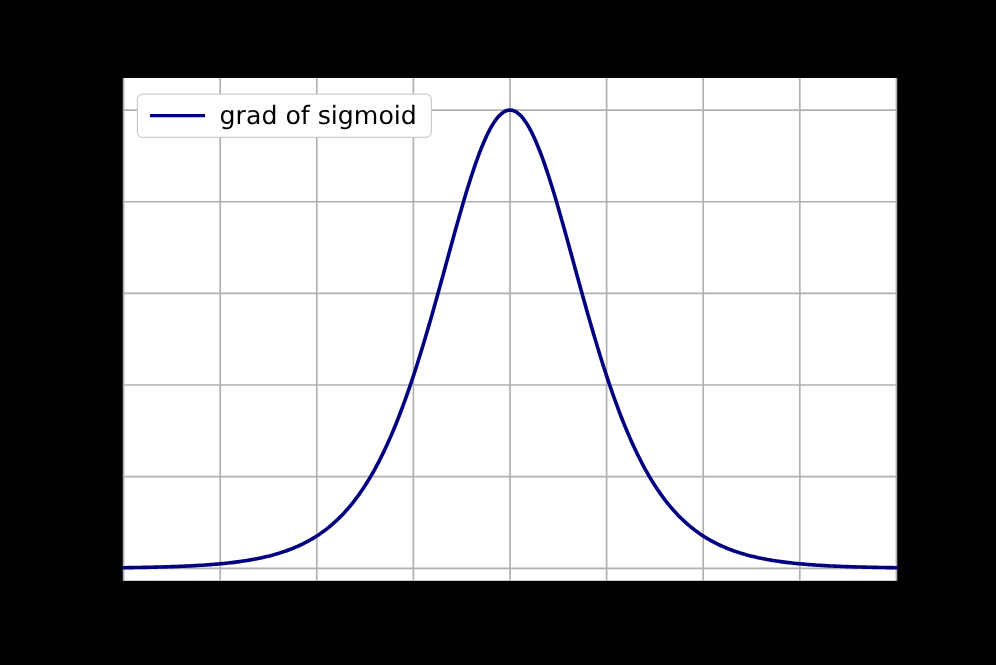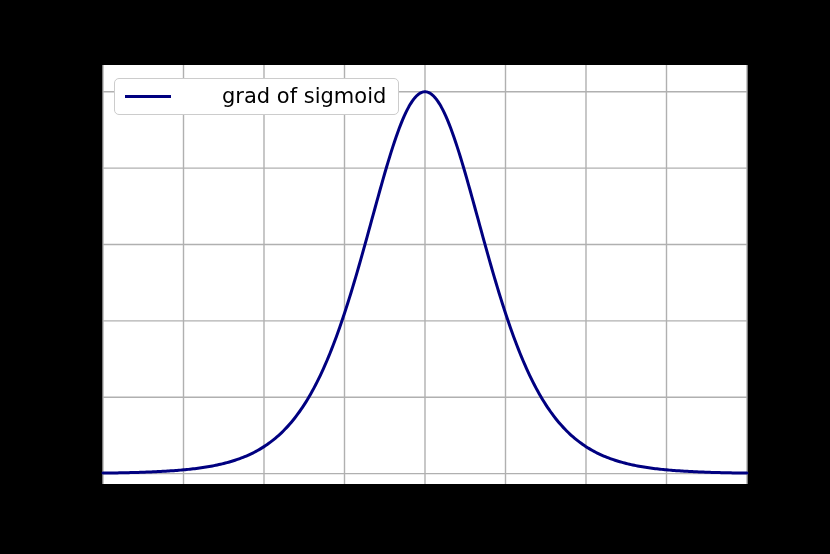--- a/index.html
+++ b/index.html
@@ -53,21 +53,20 @@
   #legend-line-box {
     width: 46px;
     height: 3px;
     flex: none;
   }
   #legend-label {
     font-size: 21px;
     color: #000000;
     white-space: nowrap;
     line-height: 1;
-    margin-left: 39px;
   }
 </style>
 </head>
 <body>
 
 <div id="figure">
 
   <div id="plot-area">
 
     <svg id="grid-svg" viewBox="0 0 644 419" preserveAspectRatio="none">

